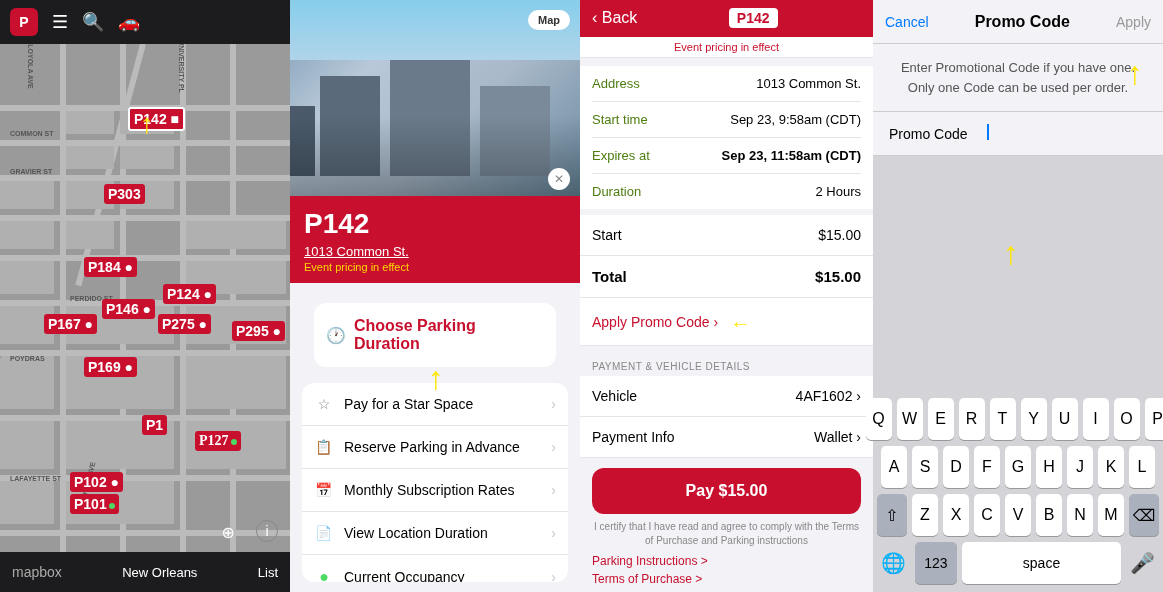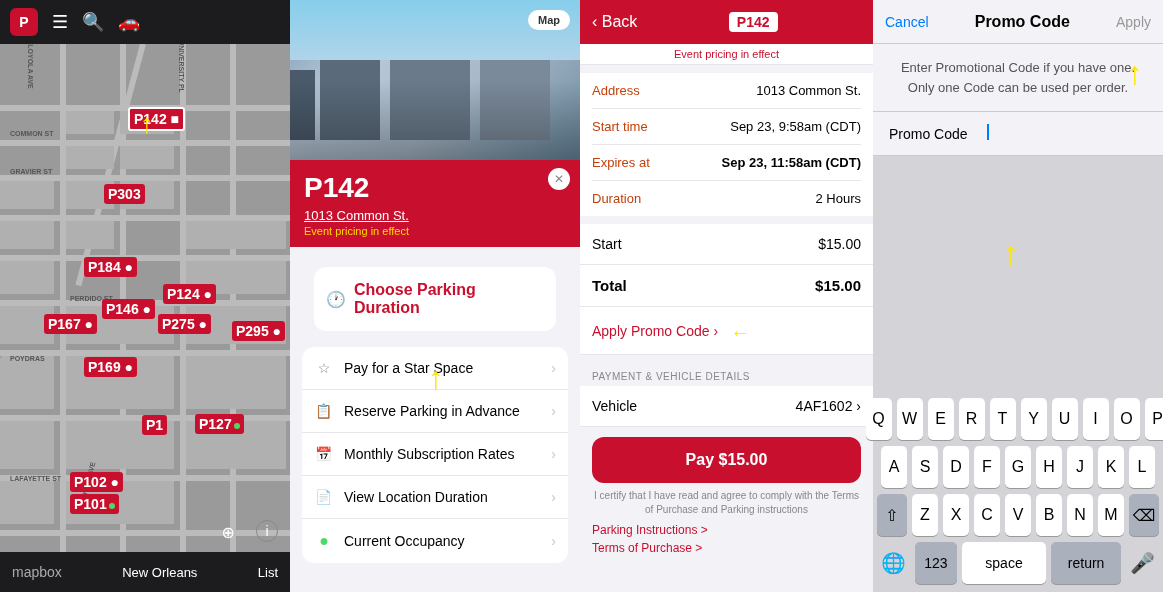--- a/index.html
+++ b/index.html
@@ -147,21 +147,21 @@
       width: 290px;
       height: 592px;
       background: #f2f2f7;
       flex-shrink: 0;
       display: flex;
       flex-direction: column;
       overflow: hidden;
     }
     .detail-photo {
       width: 100%;
-      height: 160px;
+      height: 196px;
       background: linear-gradient(135deg, #7a9bb5 0%, #b8c8d8 30%, #a8b8c8 60%, #6a8aa0 100%);
       position: relative;
       flex-shrink: 0;
     }
     .detail-photo-overlay {
       position: absolute;
       bottom: 0; left: 0; right: 0;
       height: 80px;
       background: linear-gradient(transparent, rgba(0,0,0,0.3));
     }
@@ -318,21 +318,21 @@
     }
     .payment-row {
       display: flex;
       justify-content: space-between;
       align-items: center;
       padding: 10px 0;
       border-bottom: 1px solid #e5e5ea;
       font-size: 13px;
     }
     .payment-row:last-child { border-bottom: none; }
-    .payment-label { color: #c2410c; }
+    .payment-label { color: #4d7c0f; }
     .payment-value { color: #000; }
     .payment-value.bold { font-weight: 700; }
     .payment-rate-row {
       display: flex;
       justify-content: space-between;
       padding: 12px 12px;
       background: white;
       border-bottom: 1px solid #e5e5ea;
       font-size: 14px;
     }
@@ -626,21 +626,21 @@
   <div class="parking-pin active" style="top:78px;left:128px;">P142 ■</div>
   <div class="parking-pin" style="top:155px;left:104px;">P303</div>
   <div class="parking-pin" style="top:228px;left:84px;">P184 ●</div>
   <div class="parking-pin" style="top:255px;left:163px;">P124 ●</div>
   <div class="parking-pin" style="top:270px;left:102px;">P146 ●</div>
   <div class="parking-pin" style="top:285px;left:158px;">P275 ●</div>
   <div class="parking-pin" style="top:285px;left:44px;">P167 ●</div>
   <div class="parking-pin" style="top:292px;left:232px;">P295 ●</div>
   <div class="parking-pin" style="top:328px;left:84px;">P169 ●</div>
   <div class="parking-pin" style="top:386px;left:142px;">P1</div>
-  <div class="parking-pin green" style="top:385px;left:195px;">P127</div>
+  <div class="parking-pin green" style="top:402px;left:195px;font-family:Liberation Serif, serif;">P127</div>
   <div class="parking-pin" style="top:443px;left:70px;">P102 ●</div>
   <div class="parking-pin green" style="top:465px;left:70px;">P101</div>
   <div class="parking-pin green" style="top:558px;left:64px;">P373</div>
 
   <div class="arrow-up" style="top:108px;left:140px;">↑</div>
 
   <div class="location-btn">⊕</div>
   <div class="info-btn">i</div>
 
   <div class="map-footer">
@@ -755,20 +755,24 @@
     <span style="margin-left:8px;">
       <span style="color:#FFE600;font-size:20px;font-weight:900;">←</span>
     </span>
   </div>
 
   <div style="height:8px;background:#f2f2f7;"></div>
   <div class="vehicle-section-label">PAYMENT &amp; VEHICLE DETAILS</div>
   <div class="payment-vehicle-row">
     <span>Vehicle</span>
     <span><span>4AF1602</span> ›</span>
+  </div>
+  <div class="payment-vehicle-row">
+    <span>Payment Info</span>
+    <span><span>Wallet</span> ›</span>
   </div>
 
   <div class="pay-button">Pay $15.00</div>
 
   <div class="terms-text">I certify that I have read and agree to comply with the Terms of Purchase and Parking instructions</div>
   <div class="terms-links">
     <span class="terms-link">Parking Instructions &gt;</span>
     <span class="terms-link">Terms of Purchase &gt;</span>
   </div>
 </div>
@@ -824,21 +828,20 @@
         <div class="kb-key">V</div>
         <div class="kb-key">B</div>
         <div class="kb-key">N</div>
         <div class="kb-key">M</div>
         <div class="kb-key backspace">⌫</div>
       </div>
       <div class="kb-bottom-row">
         <span class="kb-globe">🌐</span>
         <div class="kb-num">123</div>
         <div class="kb-space">space</div>
-        <div class="kb-return">return</div>
         <span class="kb-mic">🎤</span>
       </div>
     </div>
   </div>
 
   <div class="arrow-promo-up" style="top:55px;right:20px;">↑</div>
   <div class="arrow-promo-up" style="top:235px;left:130px;">↑</div>
 </div>
 
 </body></html>

